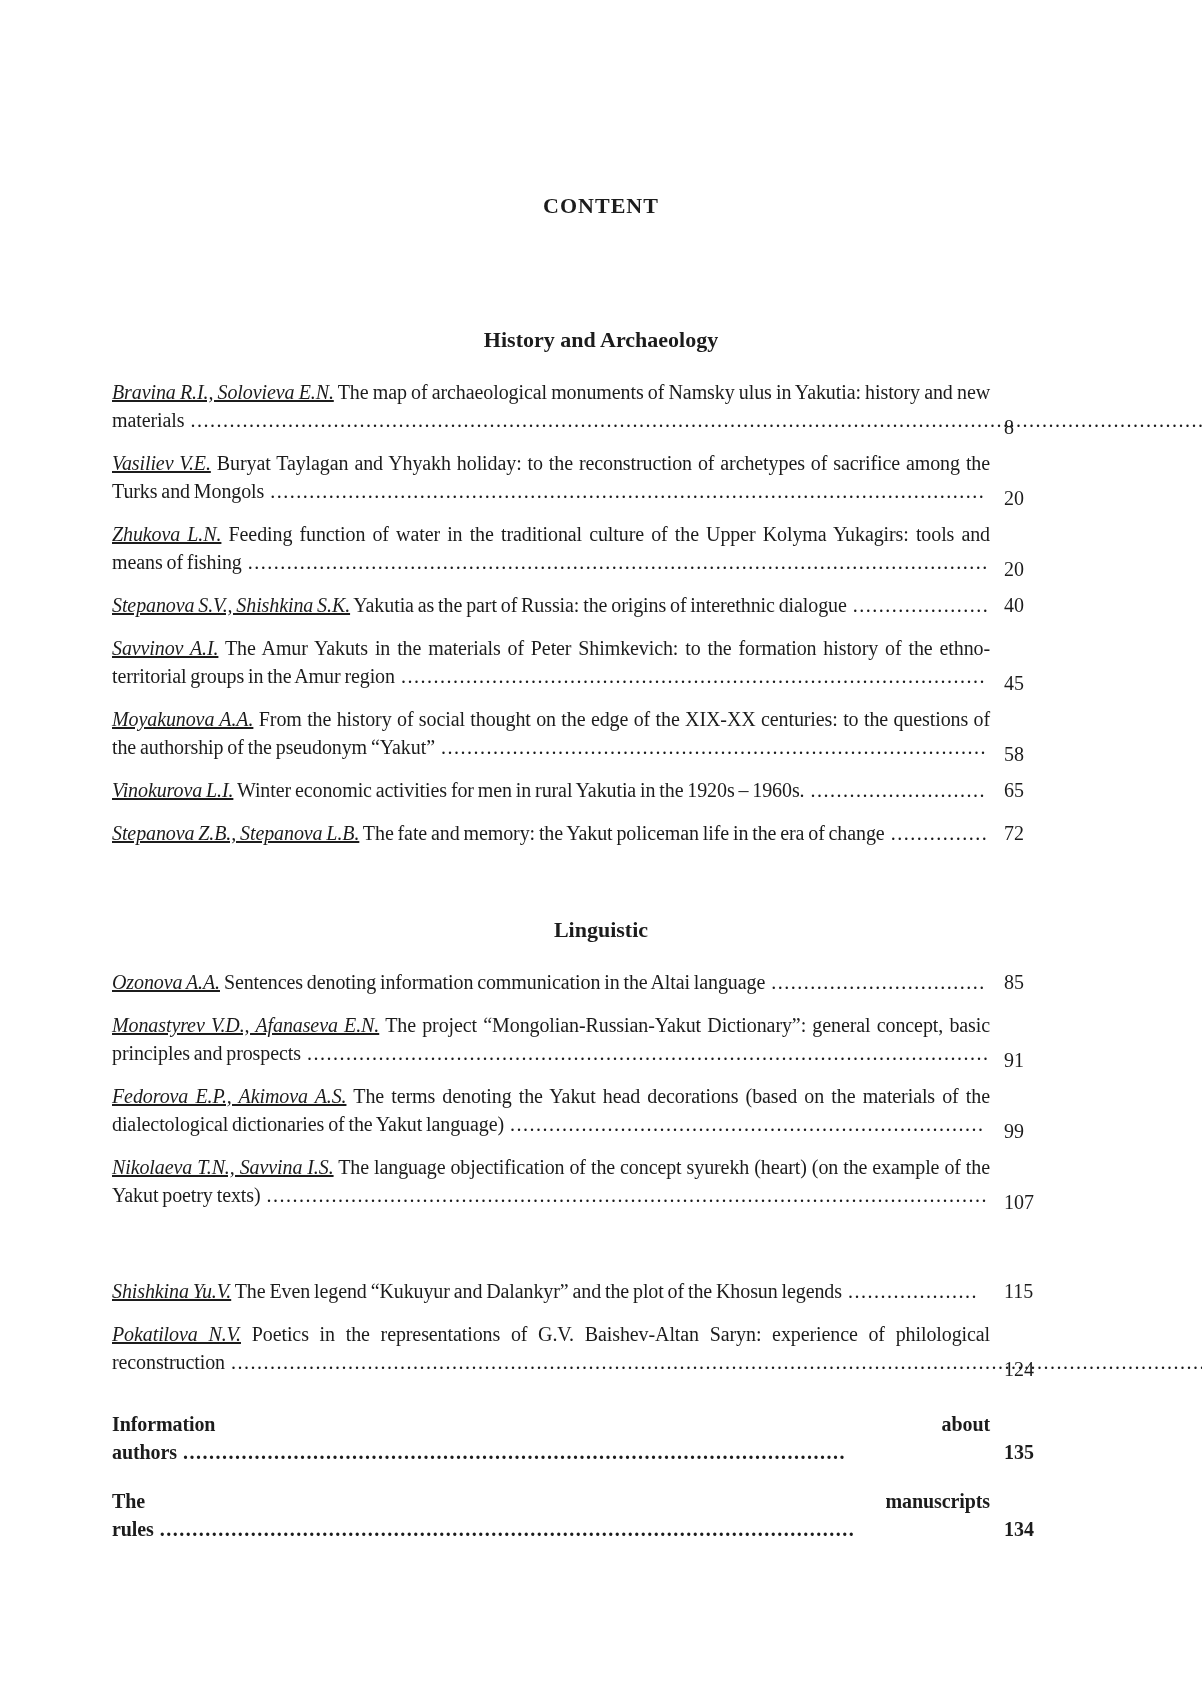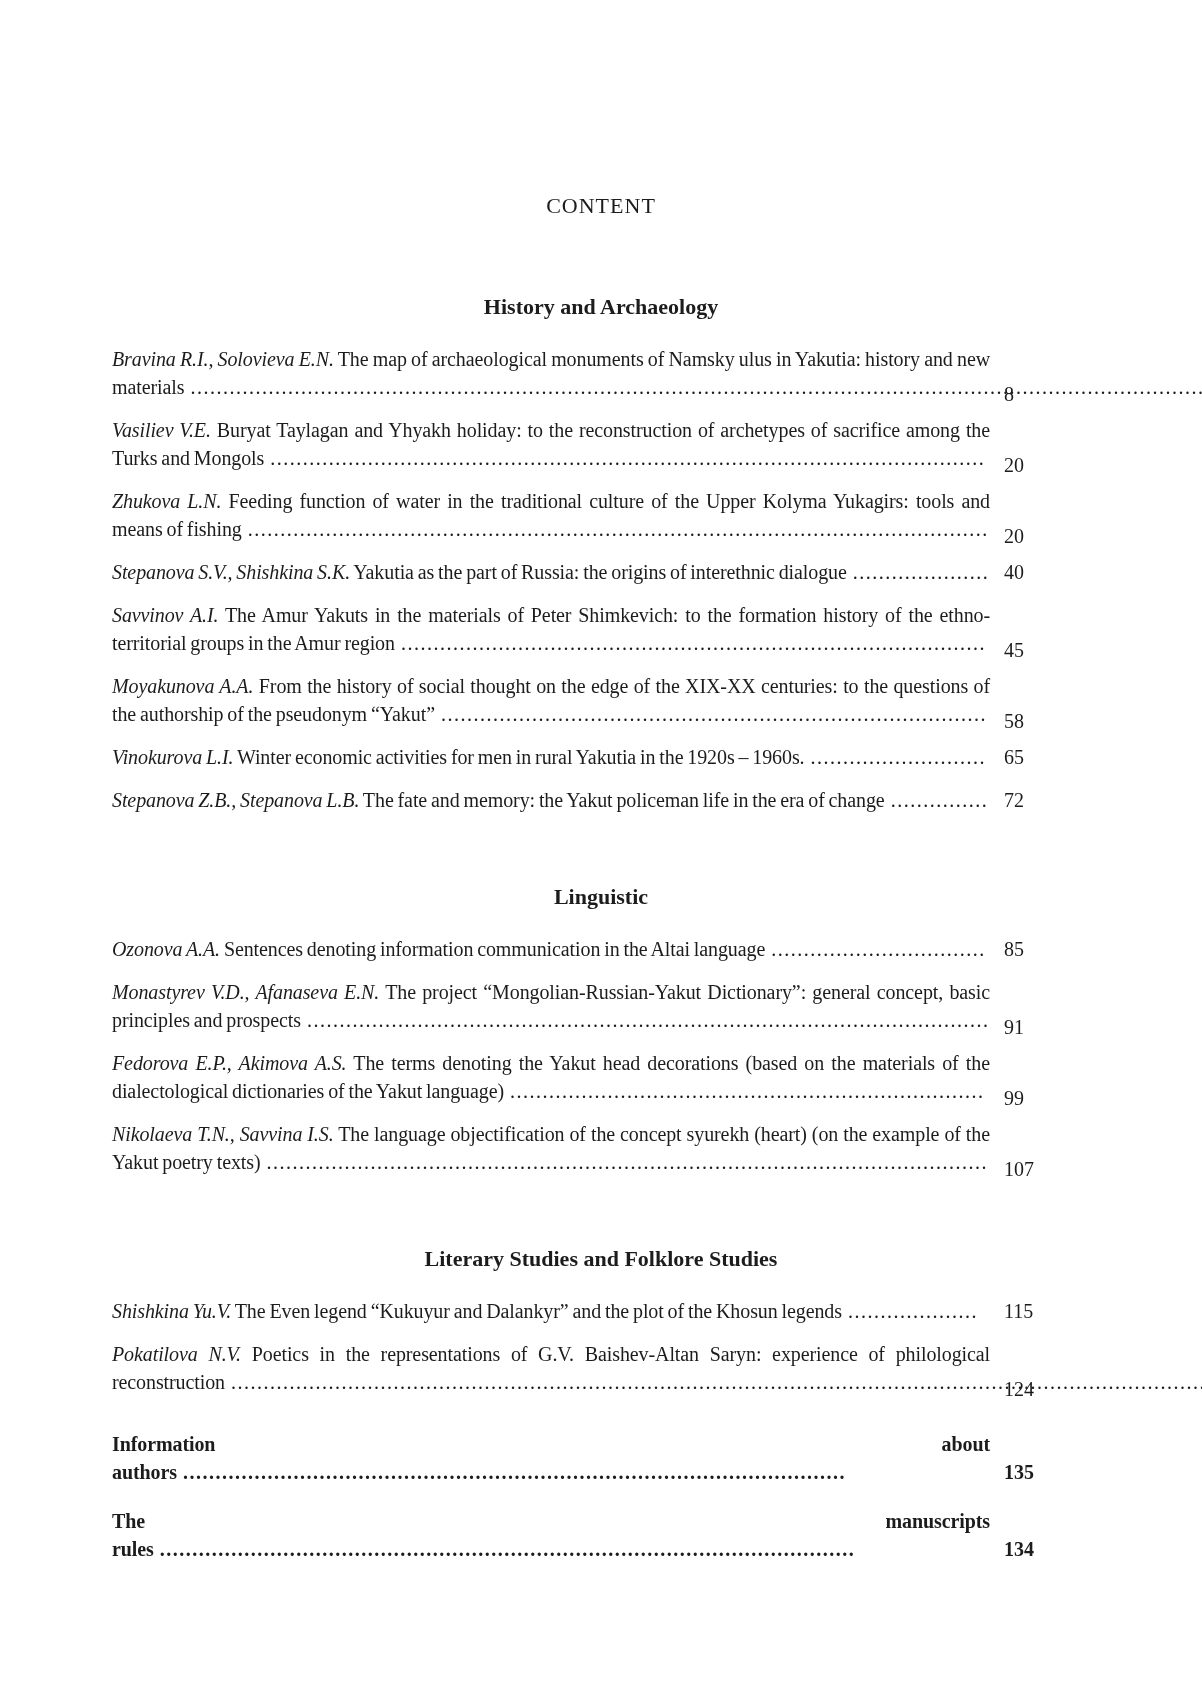--- a/index.html
+++ b/index.html
@@ -18,26 +18,26 @@
   .page {
     padding-top: 191px;
     margin-left: 112px;
     width: 954px;
   }
   .content-title {
     width: 978px;
     text-align: center;
     font-size: 22px;
     line-height: 30px;
-    font-weight: normal;
+    font-weight: bold;
     letter-spacing: 1px;
     margin: 0;
   }
   .toc-section { margin-top: 68px; }
-  .toc-section:first-child { margin-top: 71px; }
+  .toc-section:first-child { margin-top: 104px; }
   .section-heading {
     width: 978px;
     text-align: center;
     font-size: 22px;
     line-height: 30px;
     font-weight: bold;
     margin: 0;
   }
   .entries { margin-top: 23px; }
   .entry {
@@ -48,21 +48,21 @@
   .entries .entry:last-child { margin-bottom: 0; }
   .entry-text {
     flex: 0 0 878px;
     width: 878px;
     font-size: 20px;
     line-height: 28px;
     text-align: justify;
     letter-spacing: -0.1px;
     word-spacing: -1px;
   }
-  .authors { font-style: italic; }
+  .authors { font-style: italic; text-decoration: underline; }
   .dots {
     letter-spacing: 1.5px;
     word-spacing: 0;
     margin-left: 6px;
     white-space: normal;
   }
   .num {
     flex: 0 0 76px;
     box-sizing: border-box;
     padding-left: 14px;
@@ -179,21 +179,20 @@
     <div class="entry-text">
       <span class="authors">Nikolaeva T.N., Savvina I.S.</span>
       <span class="title">The language objectification of the concept syurekh (heart) (on the example of the Yakut poetry texts)</span><span class="dots">...............................................................................................................</span>
     </div>
     <div class="num">107</div>
   </div>
 </div>
   </section>
 
   <section class="toc-section">
-    <h2 class="section-heading">Literary Studies and Folklore Studies</h2>
     <div class="entries">
   <div class="entry">
     <div class="entry-text">
       <span class="authors">Shishkina Yu.V.</span>
       <span class="title">The Even legend “Kukuyur and Dalankyr” and the plot of the Khosun legends</span><span class="dots">....................</span>
     </div>
     <div class="num">115</div>
   </div>
 
   <div class="entry multi">

